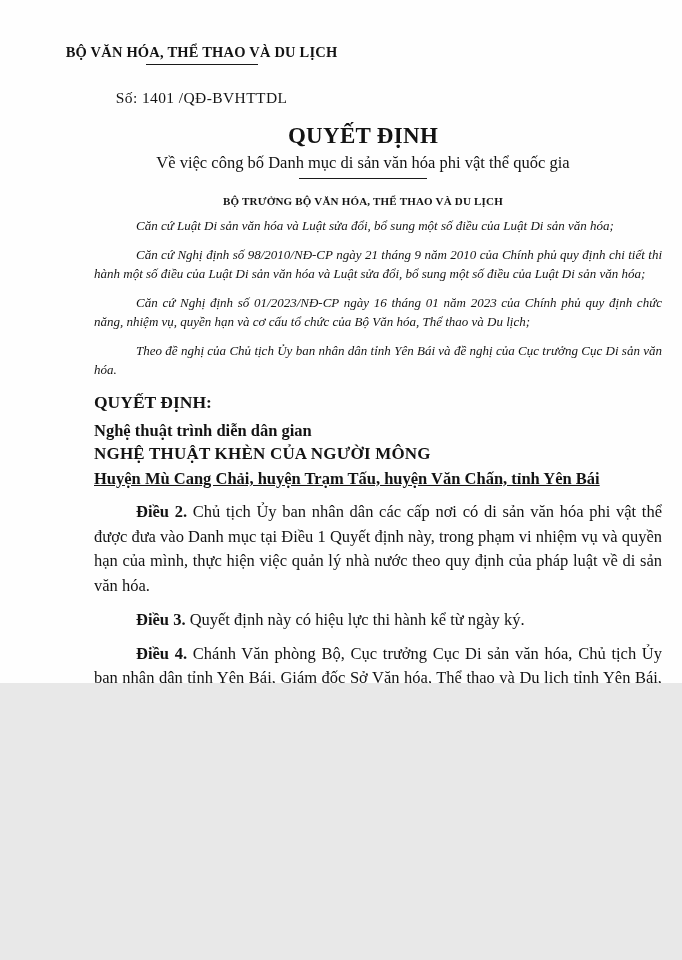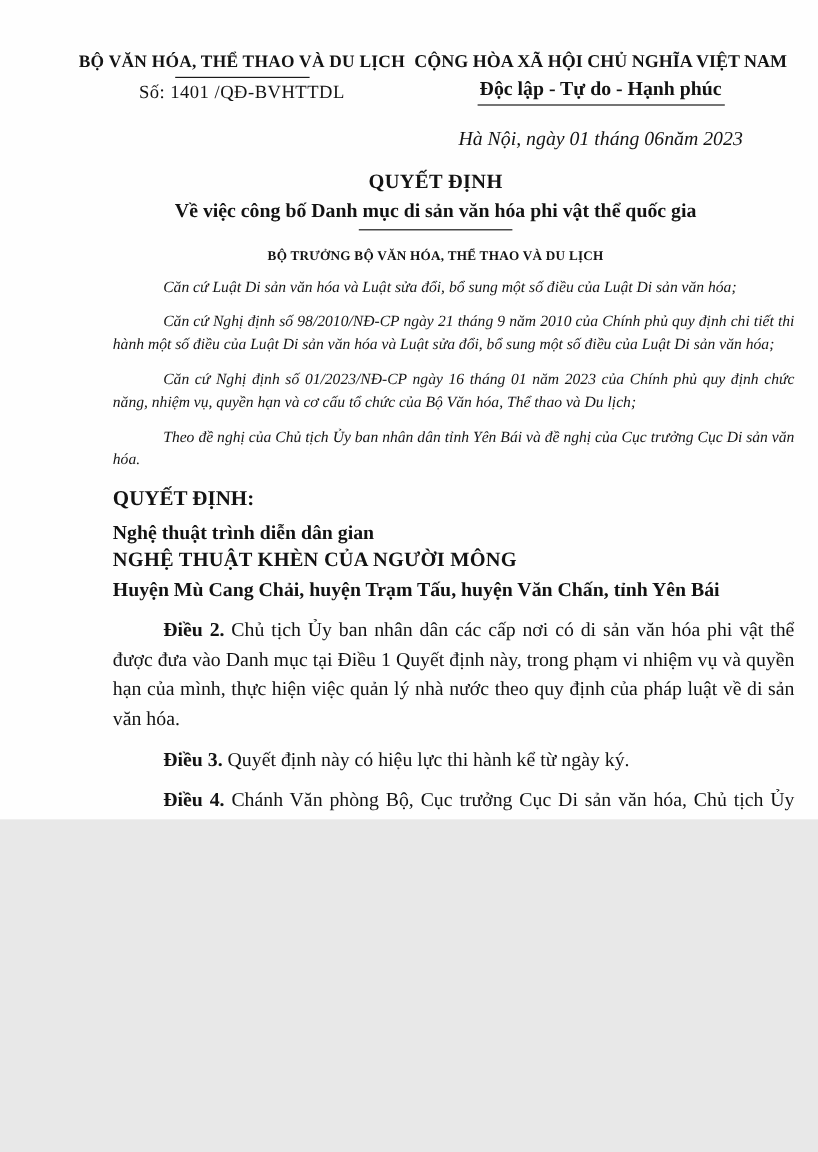--- a/index.html
+++ b/index.html
@@ -15,68 +15,62 @@
     padding:44px 20px 0 64px;
   }
   .hdr{display:flex;width:100%;}
   .hdr-left{width:46%;text-align:center;}
   .hdr-right{width:54%;text-align:center;}
   .org{font-weight:bold;font-size:14.5px;letter-spacing:.2px;}
   .rule{border:0;border-top:1.6px solid #1a1a1a;margin:3px auto 0;}
   .rule-org{width:112px;}
   .rule-motto{width:206px;}
   .rule-subject{width:128px;margin-top:5px;}
-  .doc-number{font-size:15.5px;margin-top:4px;letter-spacing:.4px;}
+  .doc-number{font-size:15.5px;margin-top:24px;letter-spacing:.4px;}
   .motto1{font-weight:bold;font-size:15px;}
   .motto2{font-weight:bold;font-size:16.5px;margin-top:3px;}
   .place-date{font-style:italic;font-size:16.5px;margin-top:18px;text-align:center;}
   .title-block{text-align:center;margin-top:16px;}
-  .title{font-weight:bold;font-size:17px;letter-spacing:.3px;}
-  .subject{font-weight:bold;font-size:16.5px;margin-top:4px;}
+  .title{font-weight:bold;font-size:23px;letter-spacing:.3px;}
+  .subject{font-weight:normal;font-size:16.5px;margin-top:4px;}
   .authority{font-weight:bold;font-size:11px;text-align:center;margin-top:16px;letter-spacing:.2px;}
   .bodytext{padding-left:30px;}
   .preamble p{
     font-style:italic;font-size:13px;line-height:1.5;
     text-align:justify;text-indent:42px;margin:9px 0;
   }
   .op-heading{font-weight:bold;font-size:17.5px;margin:12px 0 6px;}
   p.article{
     font-size:16.5px;line-height:1.5;text-align:justify;
     text-indent:42px;margin:9px 0;
   }
   .lbl{font-weight:bold;}
   .heritage{font-weight:bold;line-height:1.45;}
   .heritage .h-type{font-size:16.5px;}
   .heritage .h-name{font-size:17px;letter-spacing:.2px;}
-  .heritage .h-loc{font-size:16.5px;}
+  .heritage .h-loc{font-size:16.5px;text-decoration:underline;}
   .para-initial{vertical-align:-4px;margin-left:2px;}
   .footer{position:relative;height:210px;margin-top:8px;}
   .recipients{position:absolute;left:12px;top:26px;font-size:13.5px;line-height:1.45;}
   .recipients .r-label{font-weight:bold;font-style:italic;font-size:14px;}
   .sig-title{position:absolute;left:330px;width:290px;text-align:center;top:6px;
              font-weight:bold;font-size:16.5px;letter-spacing:.3px;}
   .seal-svg{position:absolute;left:318px;top:8px;width:140px;height:140px;opacity:.93;}
   .signature-svg{position:absolute;left:368px;top:38px;width:250px;height:74px;}
 </style>
 </head>
 <body>
 
 <div class="page">
 
   <div class="hdr">
     <div class="hdr-left">
       <div class="org">BỘ VĂN HÓA, THỂ THAO VÀ DU LỊCH</div>
       <hr class="rule rule-org">
       <div class="doc-number">Số: 1401 /QĐ-BVHTTDL</div>
-    </div>
-    <div class="hdr-right">
-      <div class="motto1">CỘNG HÒA XÃ HỘI CHỦ NGHĨA VIỆT NAM</div>
-      <div class="motto2">Độc lập - Tự do - Hạnh phúc</div>
-      <hr class="rule rule-motto">
-      <div class="place-date">Hà Nội, ngày 01 tháng 06năm 2023</div>
     </div>
   </div>
 
   <div class="title-block">
     <div class="title">QUYẾT ĐỊNH</div>
     <div class="subject">Về việc công bố Danh mục di sản văn hóa phi vật thể quốc gia</div>
     <hr class="rule rule-subject">
   </div>
   <div class="authority">BỘ TRƯỞNG BỘ VĂN HÓA, THỂ THAO VÀ DU LỊCH</div>
 

